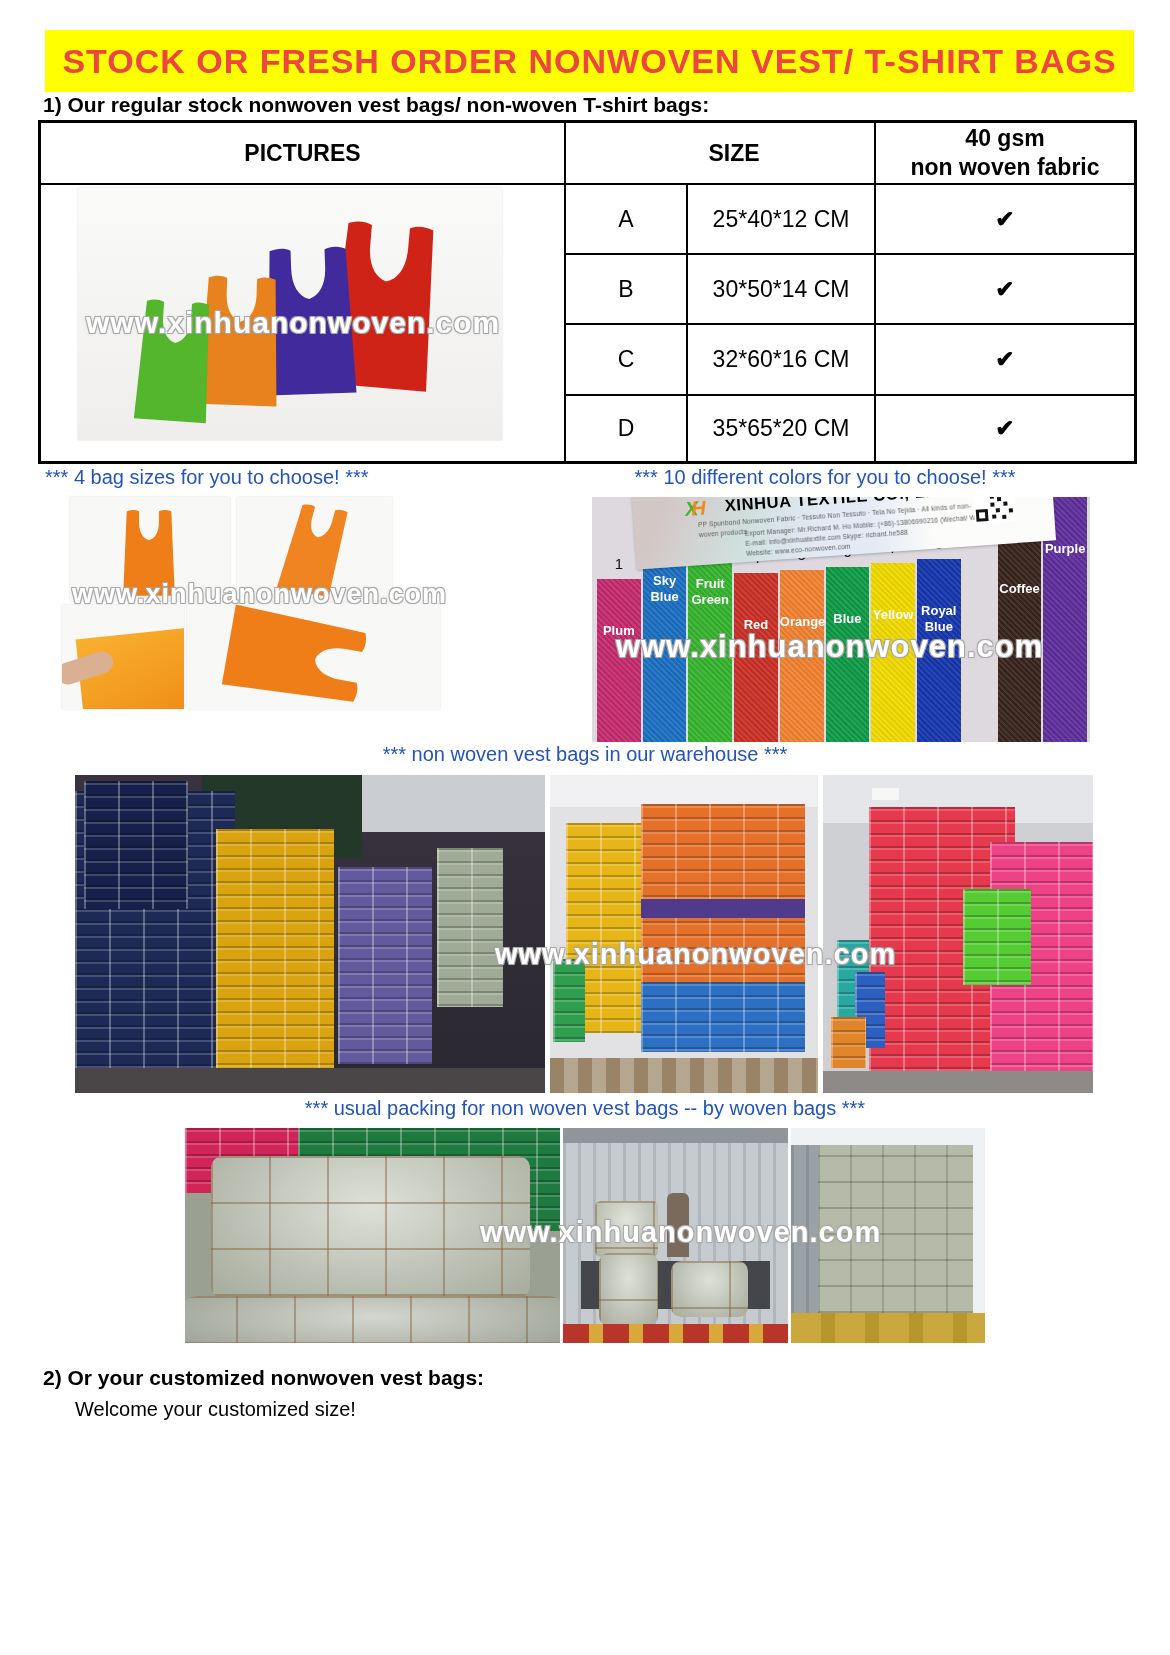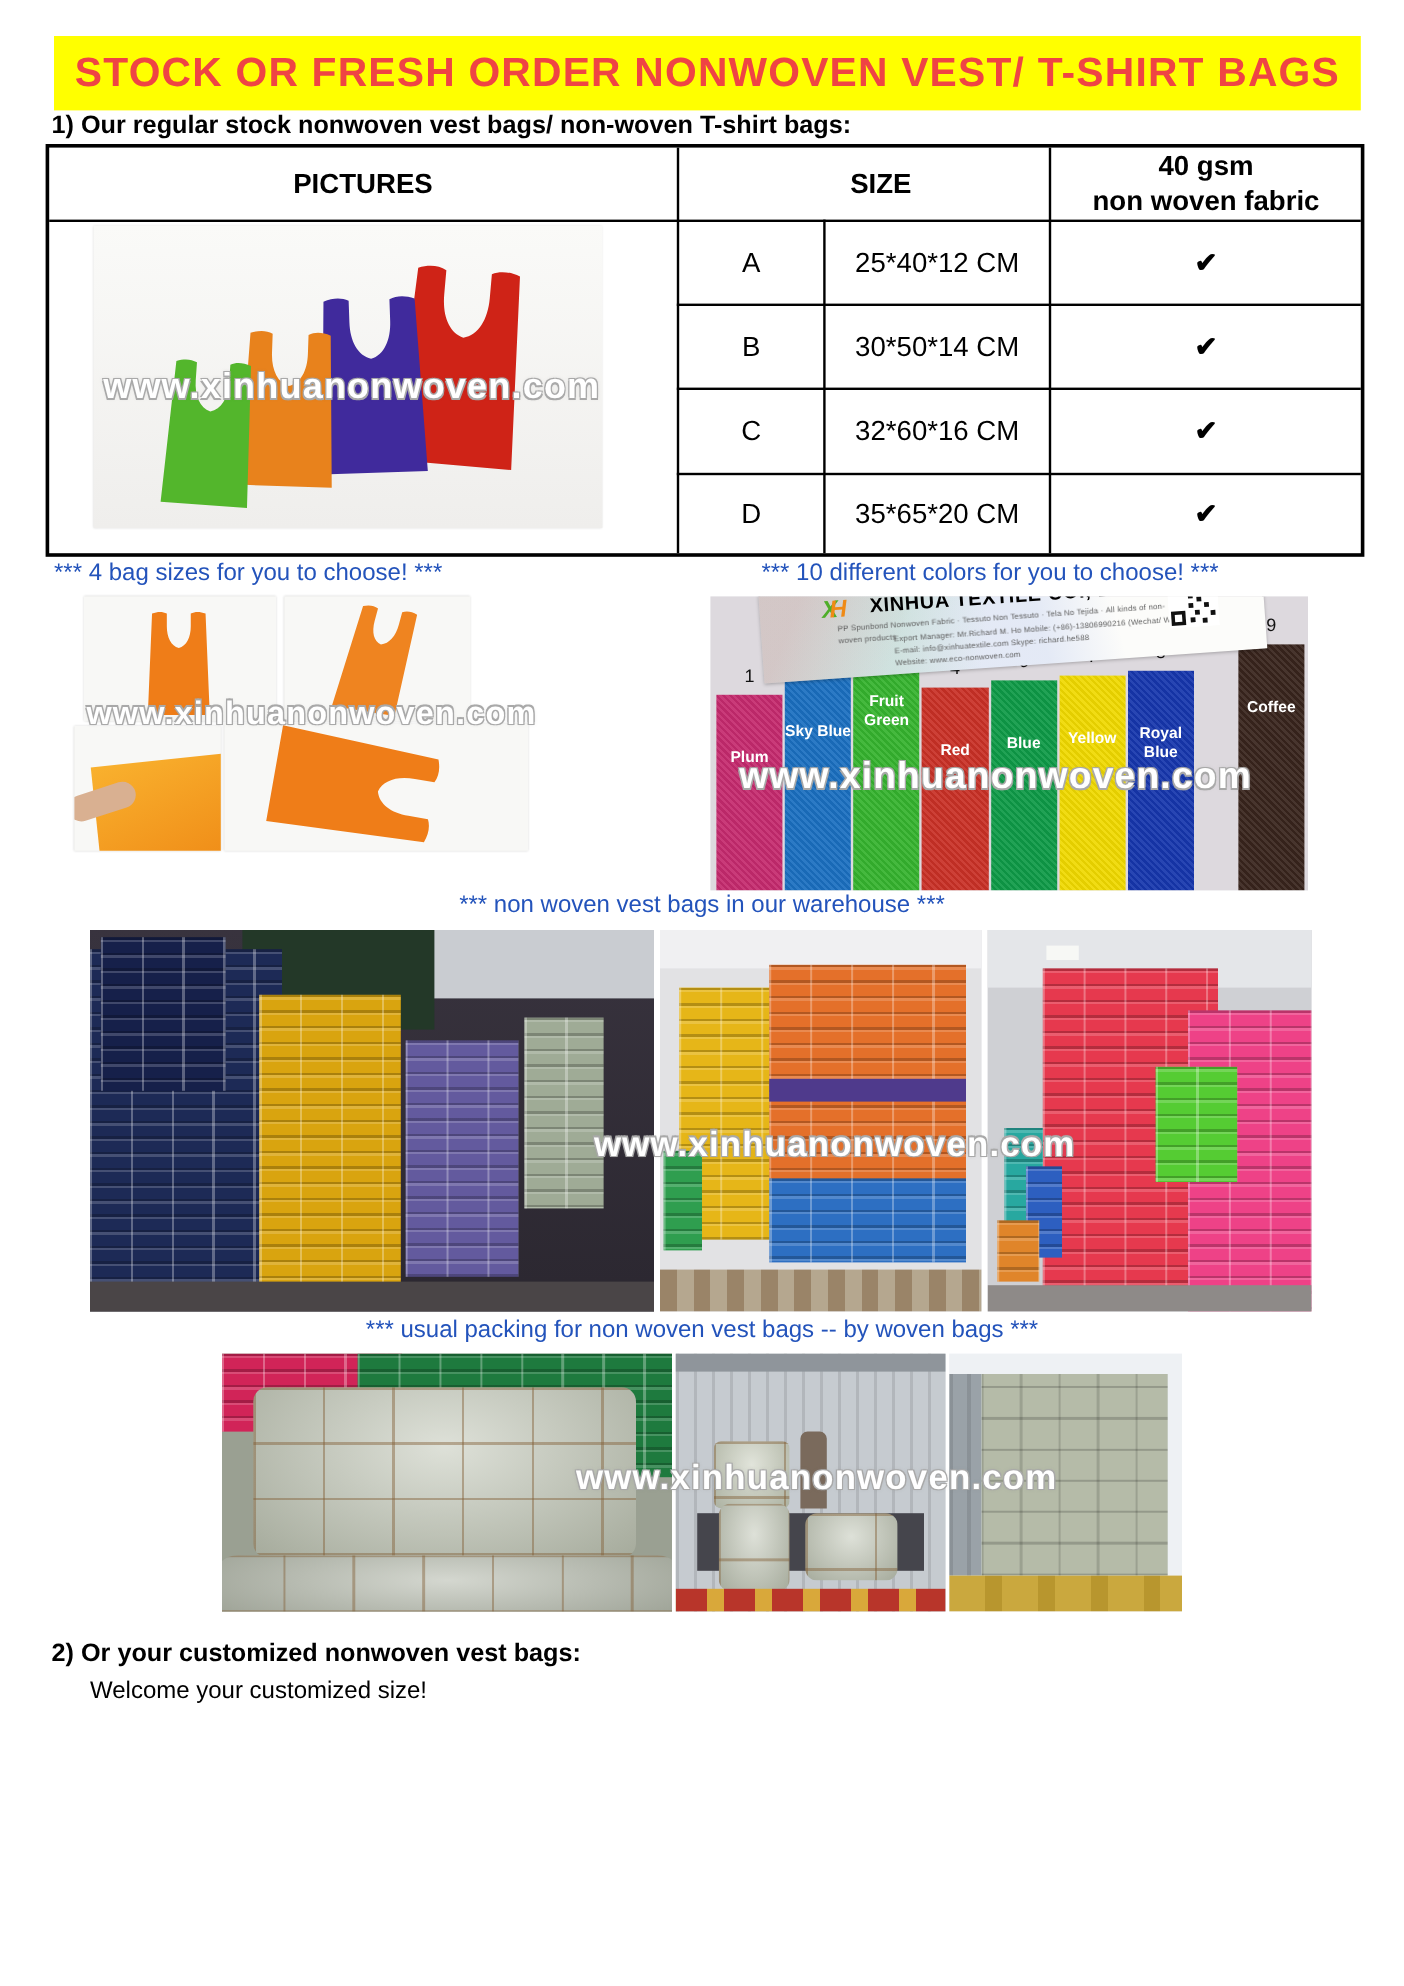--- a/index.html
+++ b/index.html
@@ -144,47 +144,55 @@
 </div>
 
 
 <div class="abs" style="left:592px;top:497px;width:498px;height:245px;background:#ddd9de;overflow:hidden;">
 
   <div class="abs" style="left:4px;right:2px;top:0;bottom:0;display:flex;">
     <div class="strip" style="margin-top: 82px; background-color: rgb(197, 42, 110);">
       <span class="num">1</span>
       <span class="lbl">Plum</span>
       </div>
-    <div class="strip" style="margin-top: 60px; background-color: rgb(26, 111, 192);">
+    <div class="strip" style="margin-top: 32px; background-color: rgb(26, 111, 192);">
       <span class="num">2</span>
       <span class="lbl">Sky Blue</span>
       </div>
     <div class="strip" style="margin-top: 35px; background-color: rgb(53, 179, 46);">
       <span class="num">3</span>
       <span class="lbl">Fruit Green</span>
       </div>
     <div class="strip" style="margin-top: 76px; background-color: rgb(201, 48, 38);">
       <span class="num">4</span>
       <span class="lbl">Red</span>
       </div>
+    <div class="strip" style="margin-top: 73px; background-color: rgb(240, 129, 48);">
+      <span class="num">5</span>
+      <span class="lbl">Orange</span>
+      </div>
     <div class="strip" style="margin-top: 70px; background-color: rgb(14, 154, 71);">
       <span class="num">6</span>
       <span class="lbl">Blue</span>
       </div>
     <div class="strip" style="margin-top: 66px; background-color: rgb(240, 217, 0);">
       <span class="num">7</span>
       <span class="lbl">Yellow</span>
       </div>
     <div class="strip" style="margin-top: 62px; background-color: rgb(22, 54, 173);">
       <span class="num">8</span>
       <span class="lbl">Royal Blue</span>
       </div>
     <div class="strip" style="margin-top: 40px; background-color: rgb(56, 36, 28); margin-left: 36px;">
       <span class="num">9</span>
       <span class="lbl">Coffee</span>
+      </div>
+    <div class="strip" style="margin-top: 0px; background-color: rgb(93, 46, 155);">
+
+      <span class="lbl">Purple</span>
       </div>
   </div>
 
   <div class="abs" style="left:42px;top:-16px;width:420px;height:74px;transform:rotate(-4deg);background:
        linear-gradient(115deg, rgba(230,80,90,.18) 8%, rgba(250,250,248,0) 30%),
        linear-gradient(100deg, rgba(90,180,90,.15) 28%, rgba(250,250,248,0) 45%),
        linear-gradient(80deg, rgba(80,120,220,.14) 55%, rgba(250,250,248,0) 70%),
        #fcfcfa; box-shadow:0 1px 3px rgba(0,0,0,.25);">
     <div class="abs" style="left:52px;top:6px;font-size:20px;font-weight:bold;font-style:italic;">
       <span style="color:#4fae2a;">X</span><span style="color:#ef8a16;margin-left:-7px;">H</span>

